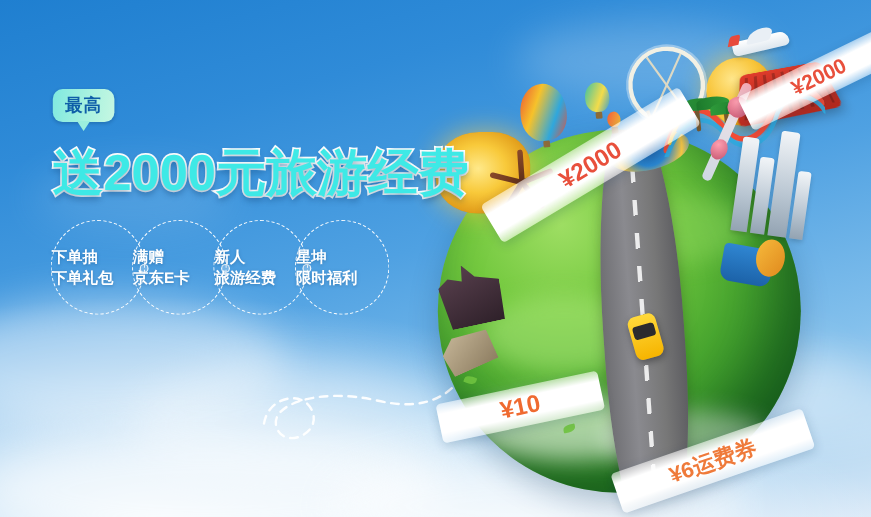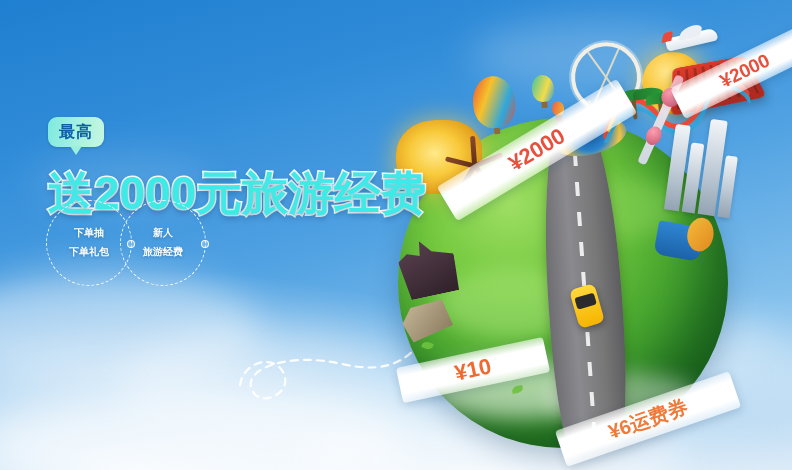--- a/index.html
+++ b/index.html
@@ -20,21 +20,21 @@
   .c1{left:-60px;top:270px;width:320px;height:120px;opacity:.40;}
   .c2{left:120px;top:330px;width:300px;height:110px;opacity:.34;}
   .c3{left:-20px;top:390px;width:420px;height:110px;opacity:.50;}
   .c4{left:300px;top:410px;width:380px;height:100px;opacity:.42;}
   .c5{left:520px;top:300px;width:260px;height:90px;opacity:.22;}
   .c6{left:470px;top:20px;width:230px;height:70px;opacity:.20;}
   .c7{left:640px;top:330px;width:200px;height:80px;opacity:.28;}
   .c8{left:30px;top:150px;width:180px;height:60px;opacity:.10;}
 
   
-  .headline-wrap{position:absolute;left:48px;top:74px;margin-top:36px;}
+  .headline-wrap{position:absolute;left:48px;top:74px;}
 
   .line1{display:flex;align-items:center;gap:10px;height:44px;}
 
   .tag{
     position:relative;
     display:inline-flex;align-items:center;justify-content:center;
     height:30px;padding:0 11px;
     border-radius:9px;
     background:linear-gradient(100deg,#7fe9e0 0%,#a8f2df 55%,#c6f7e2 100%);
     color:#0e5ea8;font-size:16px;font-weight:bold;letter-spacing:1px;
@@ -60,24 +60,23 @@
     paint-order:stroke fill;
     text-shadow:0 3px 6px rgba(8,48,92,.38);
   }
 
   
   .badges{position:absolute;left:46px;top:200px;display:flex;align-items:center;}
   .badge{
     position:relative;
     width:84px;height:84px;border-radius:50%;
     border:1px dashed rgba(255,255,255,.92);
-    display:flex;flex-direction:column;align-items:center;justify-content:center;
-    color:#ffffff;font-size:10px;line-height:19px;font-weight:bold;white-space:nowrap;
+    display:flex;flex-direction:column;justify-content:center;
+    color:#ffffff;font-size:14px;line-height:19px;font-weight:bold;white-space:nowrap;
     text-shadow:0 1px 3px rgba(10,60,110,.35);
-    font-family:Liberation Mono, monospace;
   }
   .badge + .badge{margin-left:-12px;}
   .badge-conn{
     position:absolute;right:-4px;top:50%;margin-top:-3px;
     width:6px;height:6px;border-radius:50%;
     border:1px solid rgba(255,255,255,.95);
     background:rgba(255,255,255,.25);
   }
 
   
@@ -420,20 +419,29 @@
     <div class="h2">送2000元旅游经费</div>
   </div>
 
   <div class="badges">
     <div class="badge">
       <span>下单抽</span>
       <span>下单礼包</span>
       <span class="badge-conn"></span>
     </div>
     <div class="badge">
+      <span>满赠</span>
+      <span>京东E卡</span>
+      <span class="badge-conn"></span>
+    </div>
+    <div class="badge">
       <span>新人</span>
       <span>旅游经费</span>
       <span class="badge-conn"></span>
     </div>
+    <div class="badge">
+      <span>星坤</span>
+      <span>限时福利</span>
+    </div>
   </div>
 
 
 </div>
 
 </body></html>

